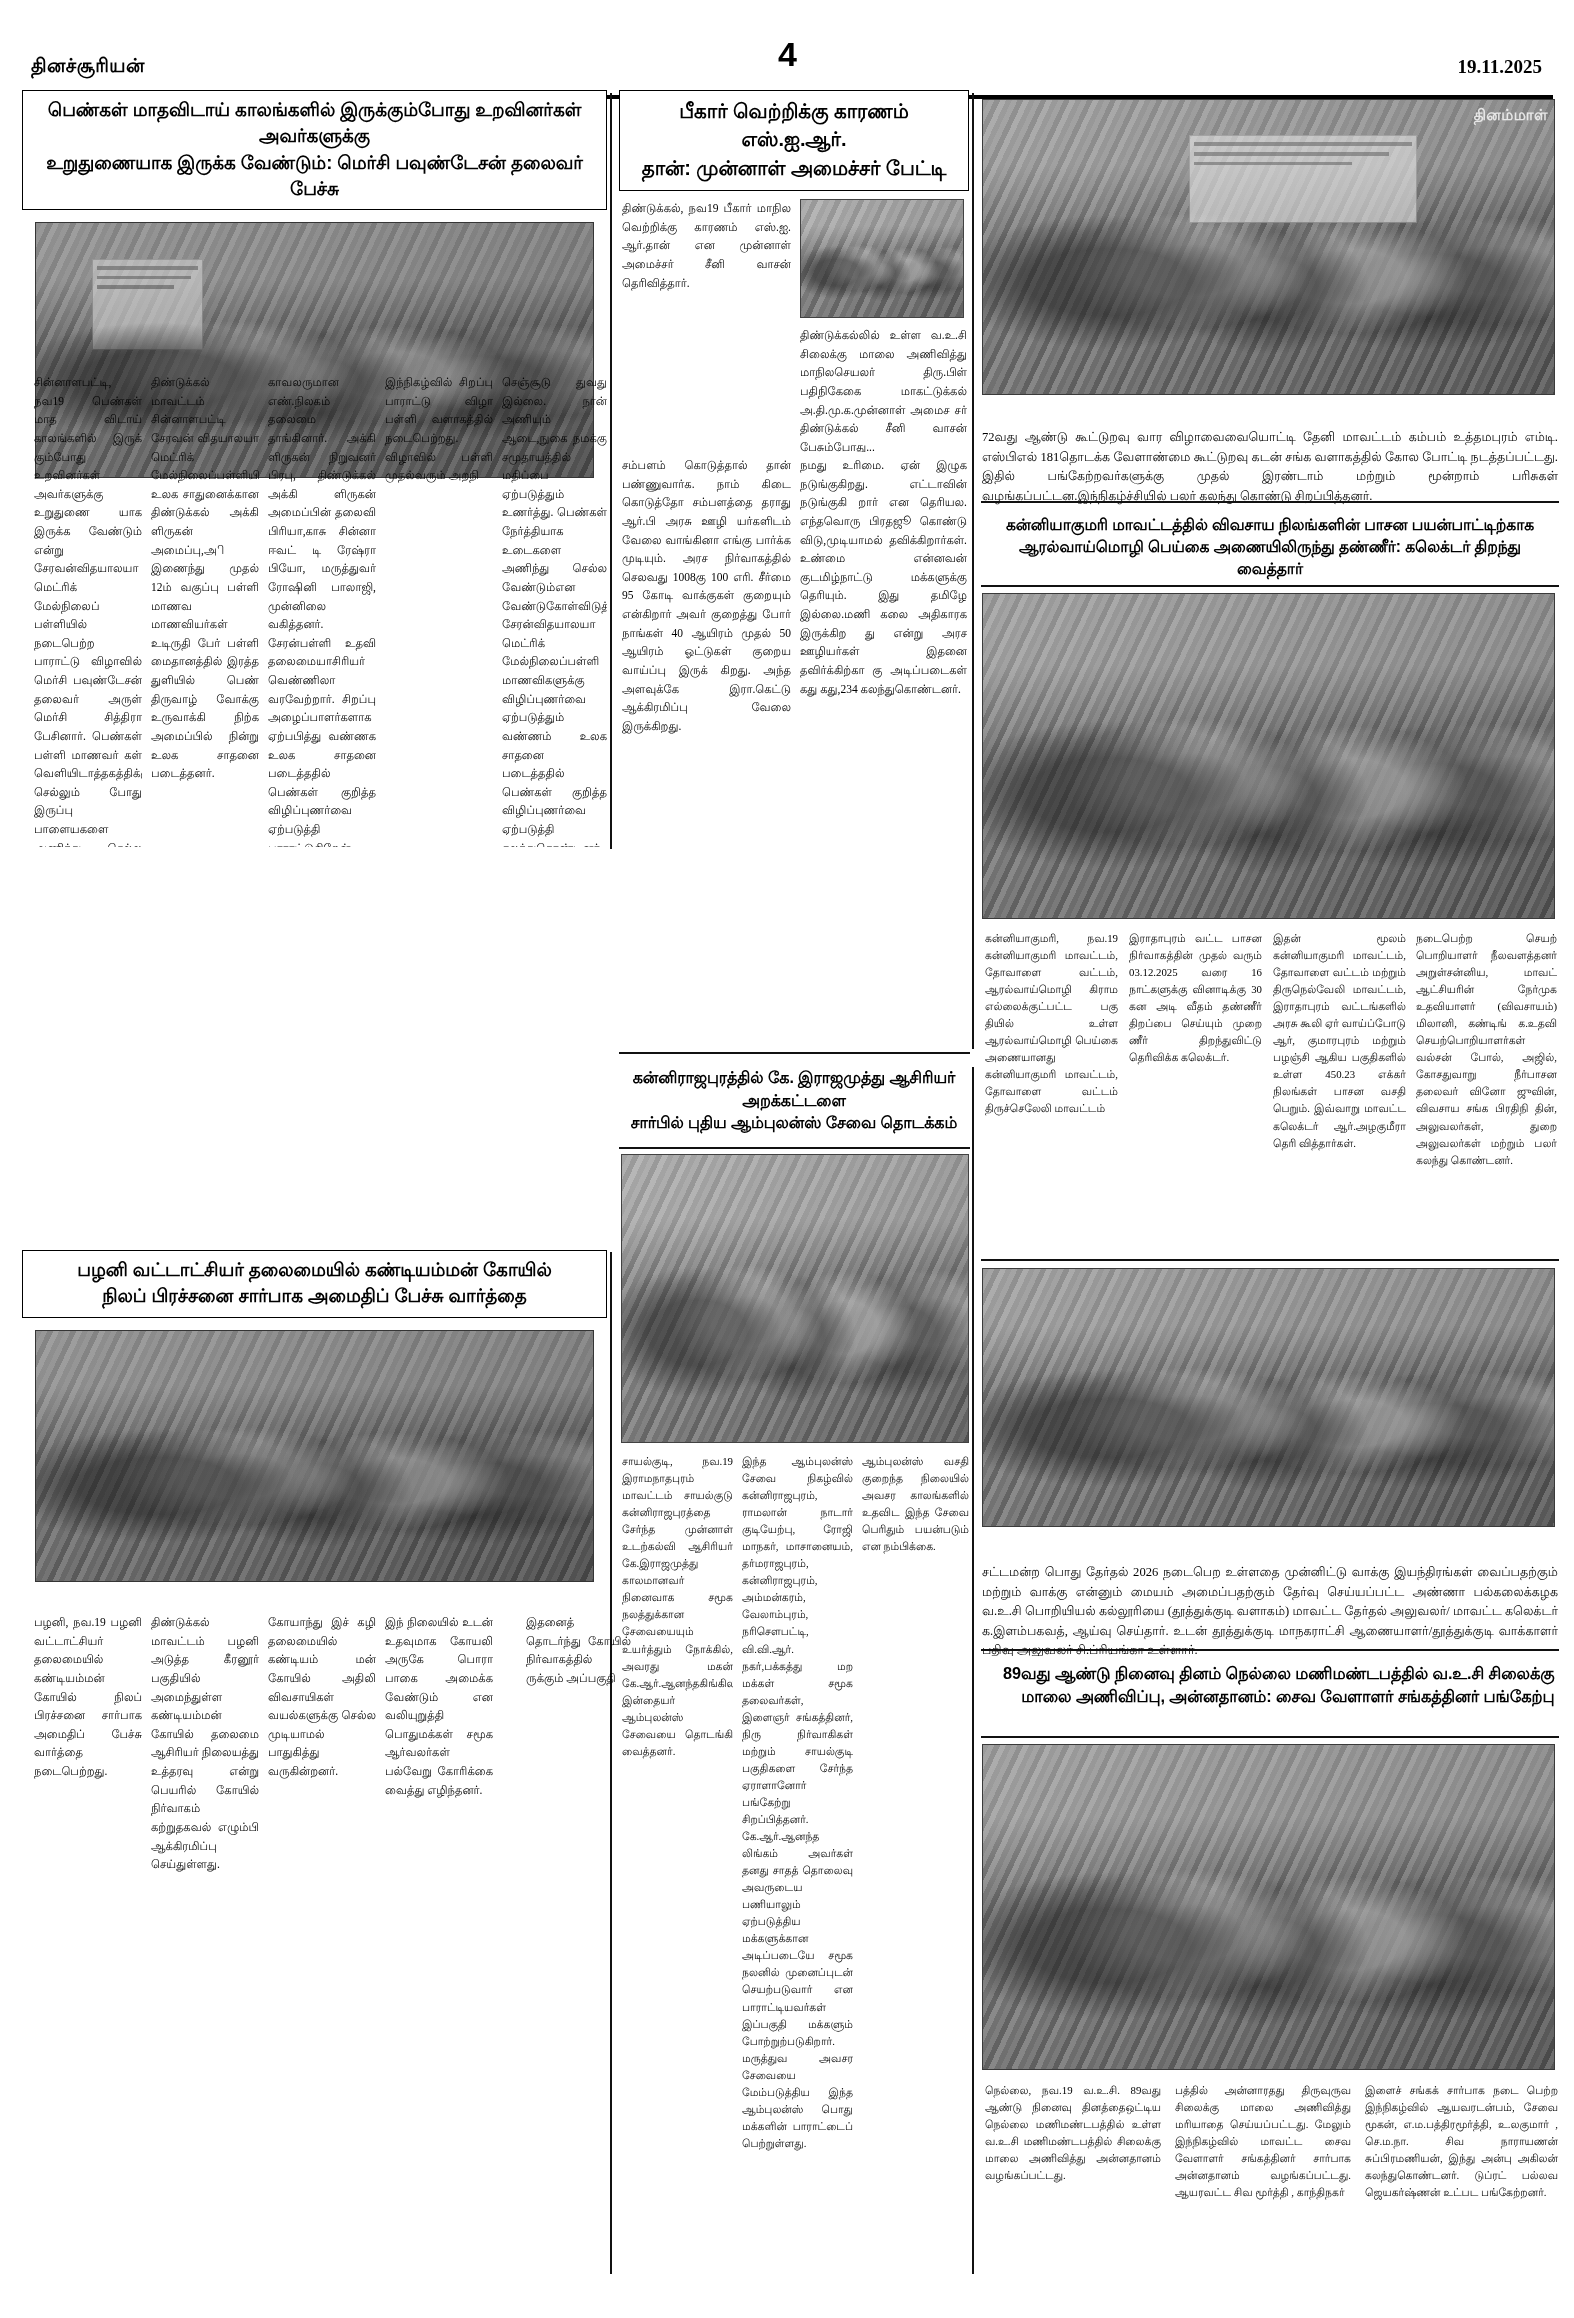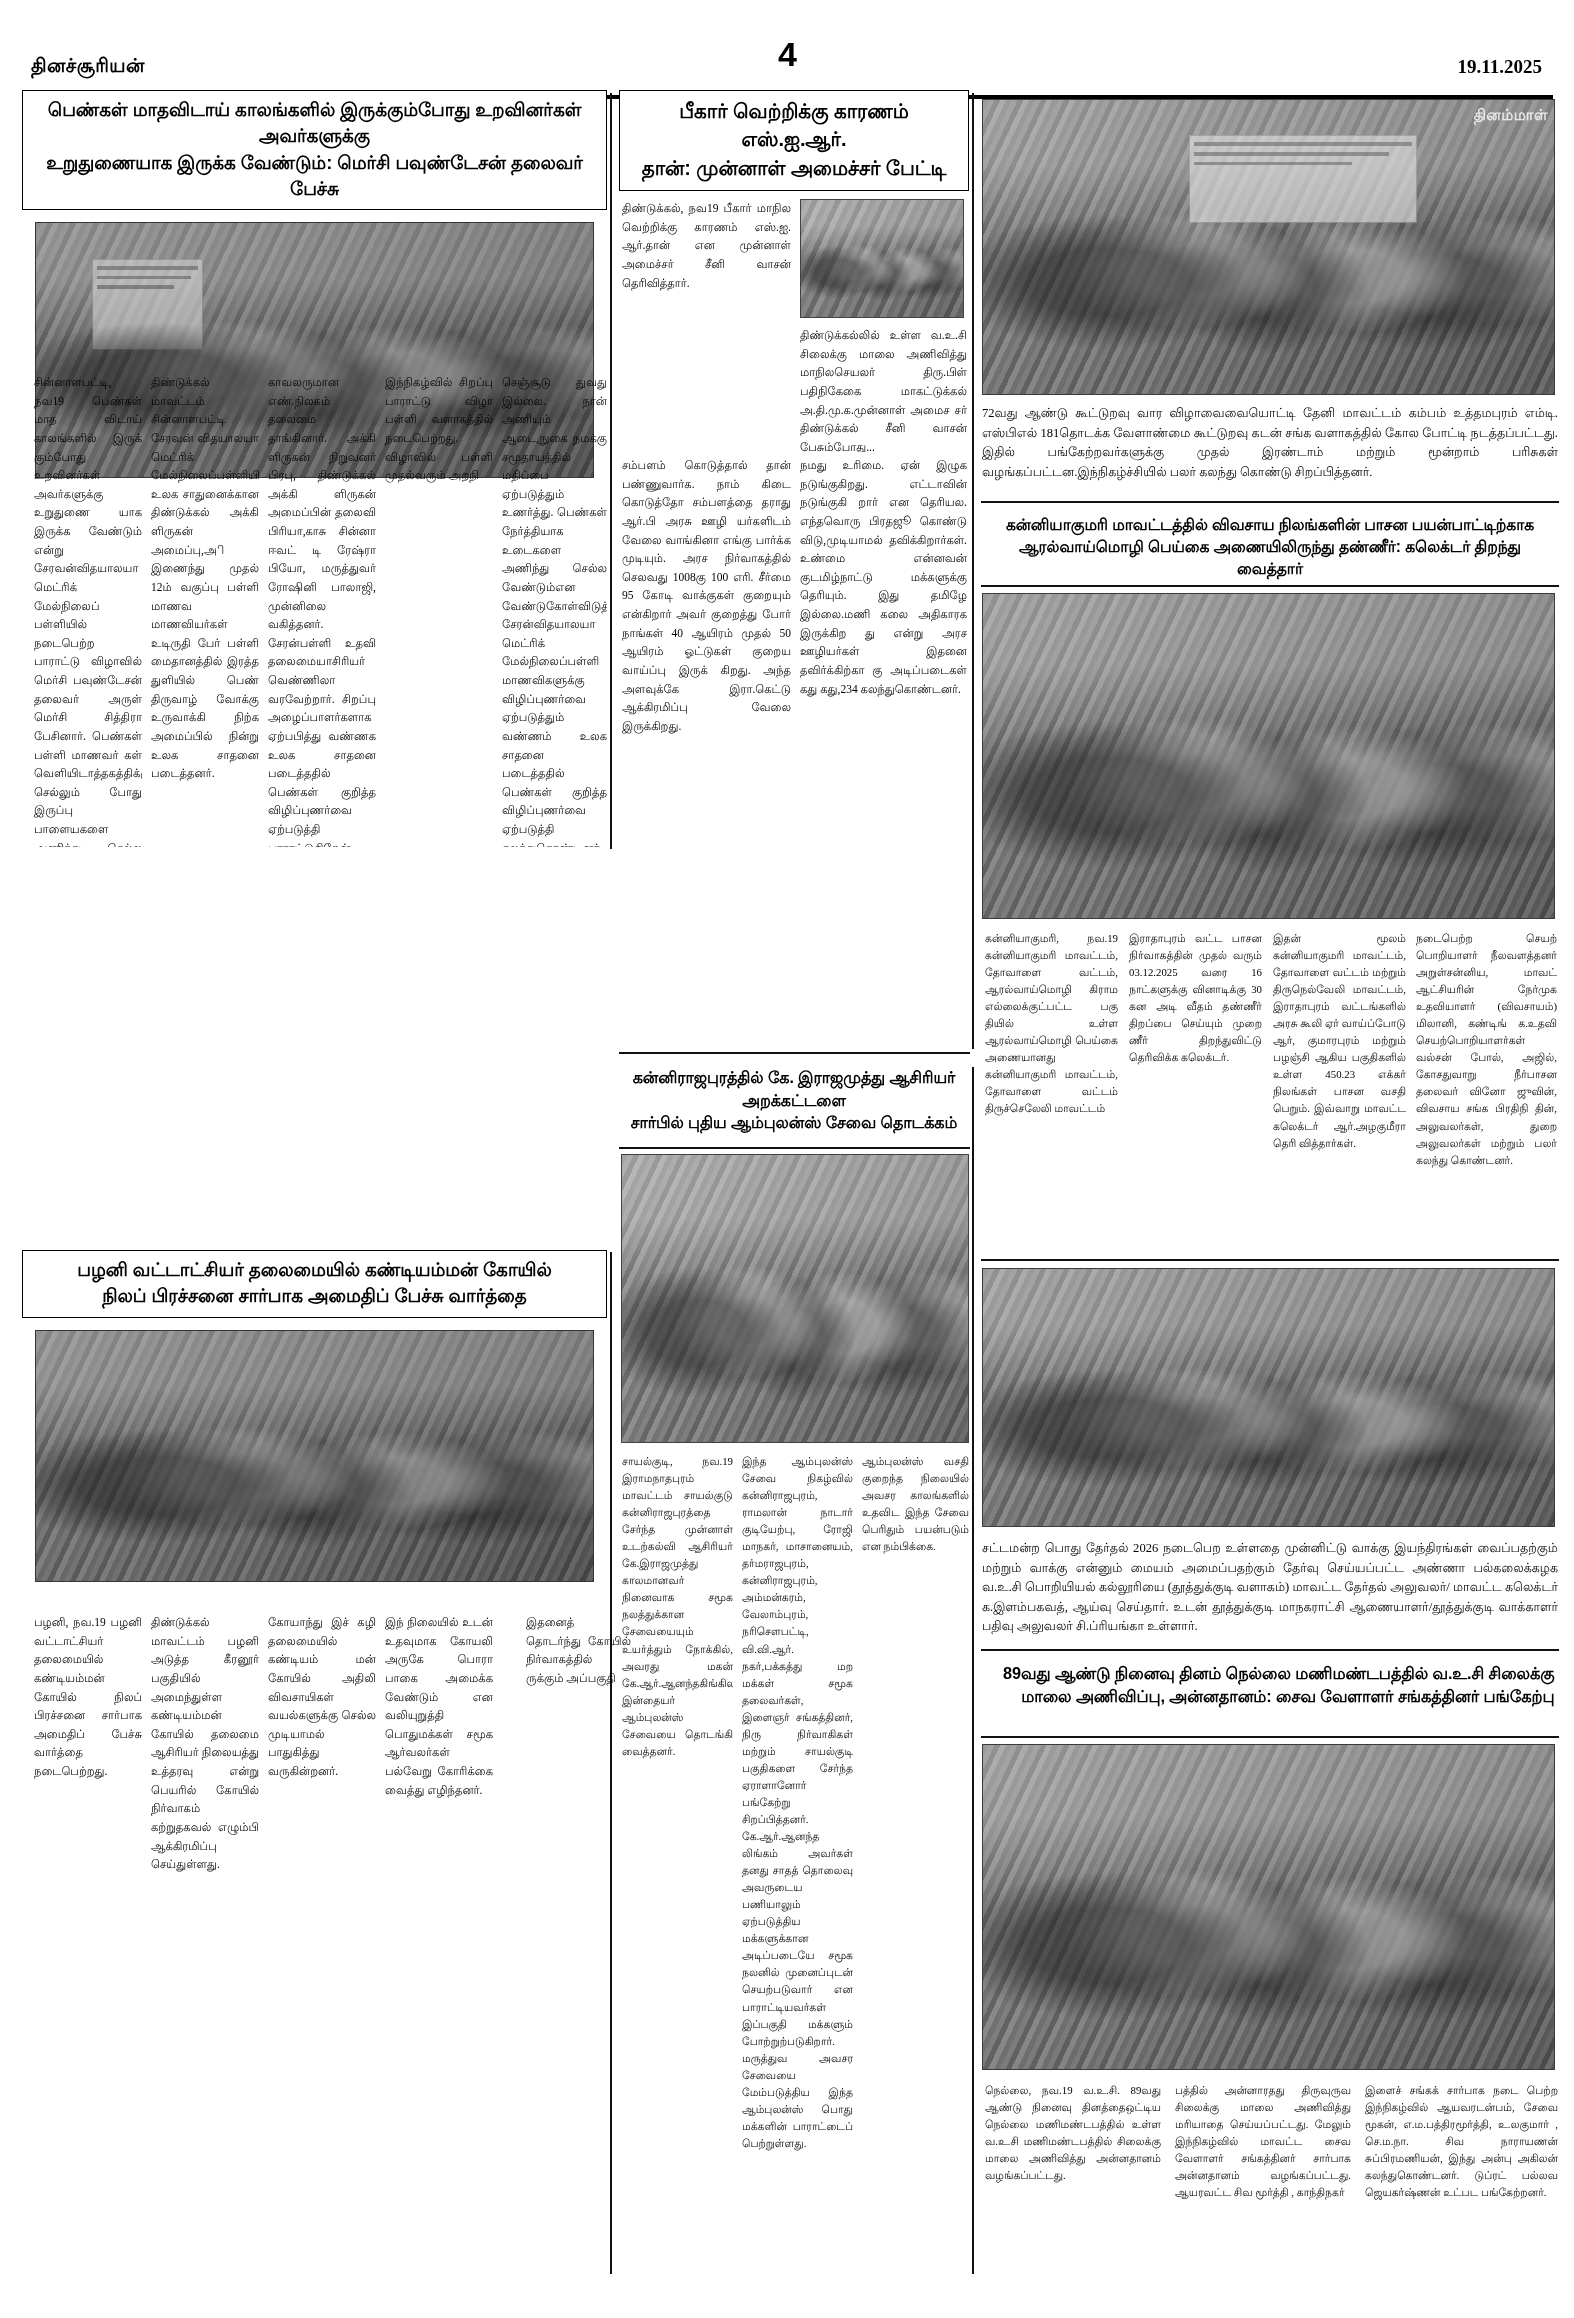--- a/index.html
+++ b/index.html
@@ -78,20 +78,21 @@
     text-align:justify;
     text-justify:inter-word;
     hyphens:auto;
     word-spacing:0px;
   }
   .body-txt.small { font-size:10.8px; line-height:1.58; }
   .caption {
     font-family:"Liberation Serif", serif;
     font-size:12.6px; line-height:1.55; color:#000;
     text-align:justify;
+    margin-top:24px;
   }
 
   
   .photo {
     background:
       linear-gradient(135deg, rgba(255,255,255,.10) 0%, rgba(0,0,0,.22) 100%),
       repeating-linear-gradient(115deg,#6f6f6f 0 5.2px,#7e7e7e 5.2px 10.4px,#5e5e5e 10.4px 15.6px,#8b8b8b 15.6px 21px),
       #6d6d6d;
     position:relative; overflow:hidden;
     border:0.7px solid #3a3a3a;

